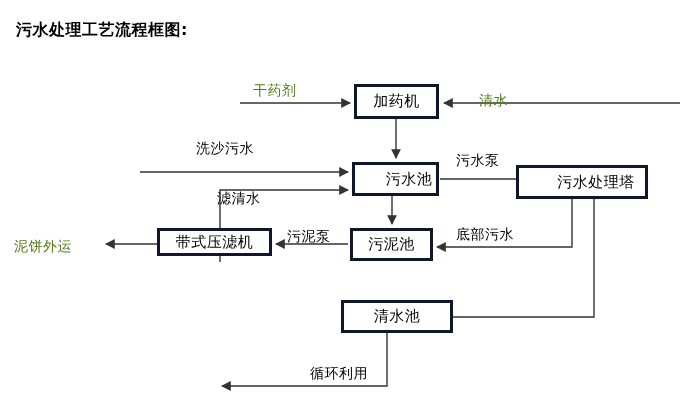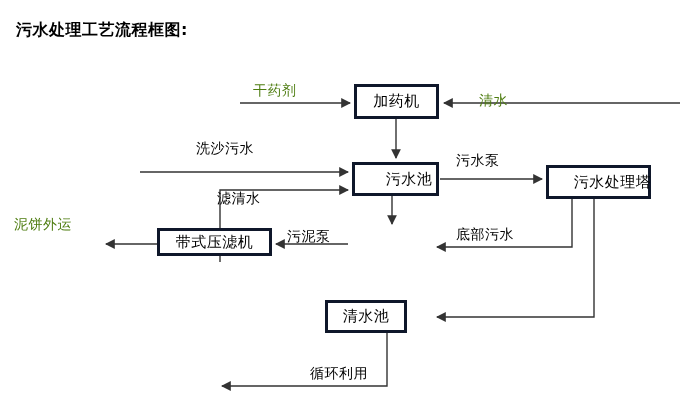--- a/index.html
+++ b/index.html
@@ -92,44 +92,47 @@
   </svg>
 
   <div class="node-box" style="left:354px; top:84px; width:85px; height:35px;">
     <span>加药机</span>
   </div>
 
   <div class="node-box" style="left:352px; top:162px; width:87px; height:34px;padding-left:27px;">
     <span>污水池</span>
   </div>
 
-  <div class="node-box" style="left:546px; top:165px; width:105px; height:34px;padding-left:28px;">
+  <div class="node-box" style="left:516px; top:165px; width:132px; height:34px;padding-left:28px;">
     <span>污水处理塔</span>
   </div>
 
   <div class="node-box" style="left:157px; top:228px; width:115px; height:28px;">
     <span>带式压滤机</span>
   </div>
 
+  <div class="node-box" style="left:350px; top:228px; width:83px; height:33px;">
+    <span>污泥池</span>
+  </div>
 
-  <div class="node-box" style="left:325px; top:300px; width:82px; height:33px;text-align:center;">
+  <div class="node-box" style="left:341px; top:300px; width:112px; height:33px;text-align:center;">
     <span>清水池</span>
   </div>
 
   <div class="terminal-label" style="left:253px; top:82px;">干药剂</div>
 
   <div class="terminal-label" style="left:479px; top:92px;">清水</div>
 
   <div class="edge-label" style="left:168px; top:140px;margin-left:28px;">洗沙污水</div>
 
   <div class="edge-label" style="left:456px; top:152px;text-align:center;">污水泵</div>
 
   <div class="edge-label" style="left:217px; top:190px;">滤清水</div>
 
-  <div class="terminal-label" style="left:14px; top:216px;">泥饼外运</div>
+  <div class="terminal-label" style="left:14px; top:238px;">泥饼外运</div>
 
   <div class="edge-label" style="left:287px; top:228px;">污泥泵</div>
 
   <div class="edge-label" style="left:456px; top:226px;">底部污水</div>
 
   <div class="edge-label" style="left:262px; top:365px;margin-left:48px;">循环利用</div>
 
 </div>
 
 </body></html>

